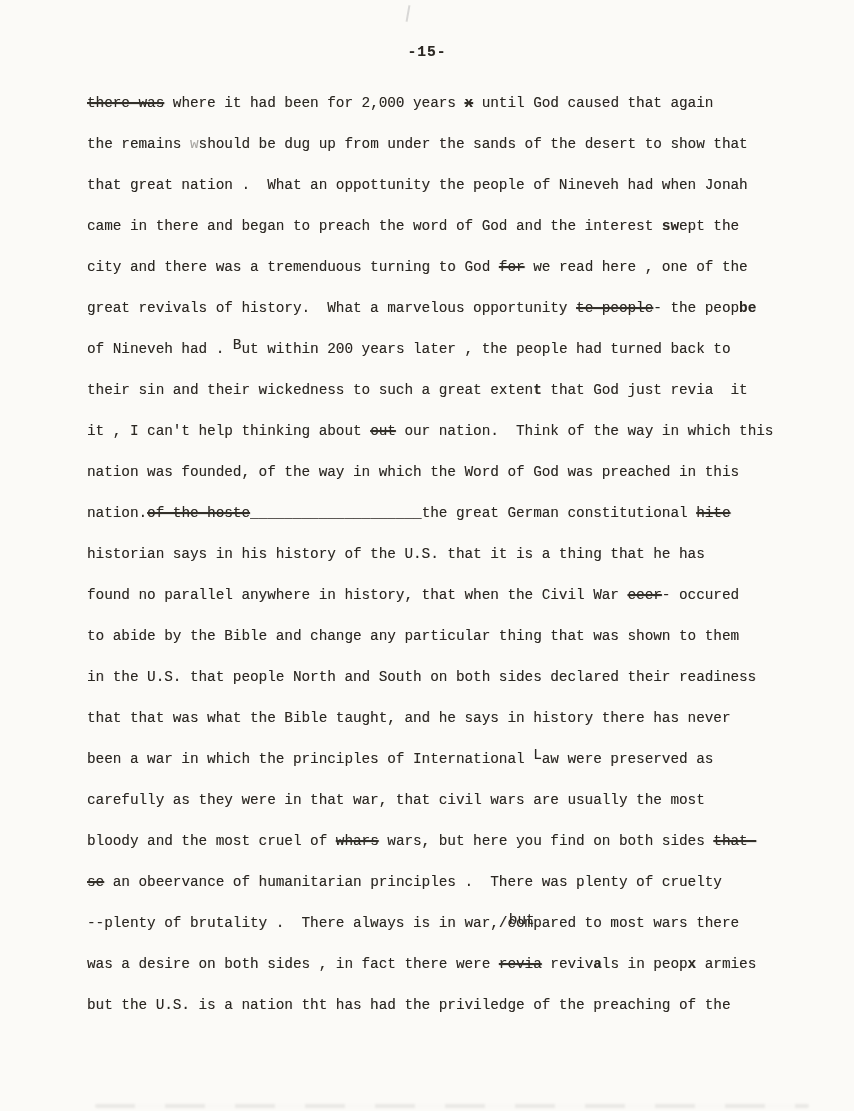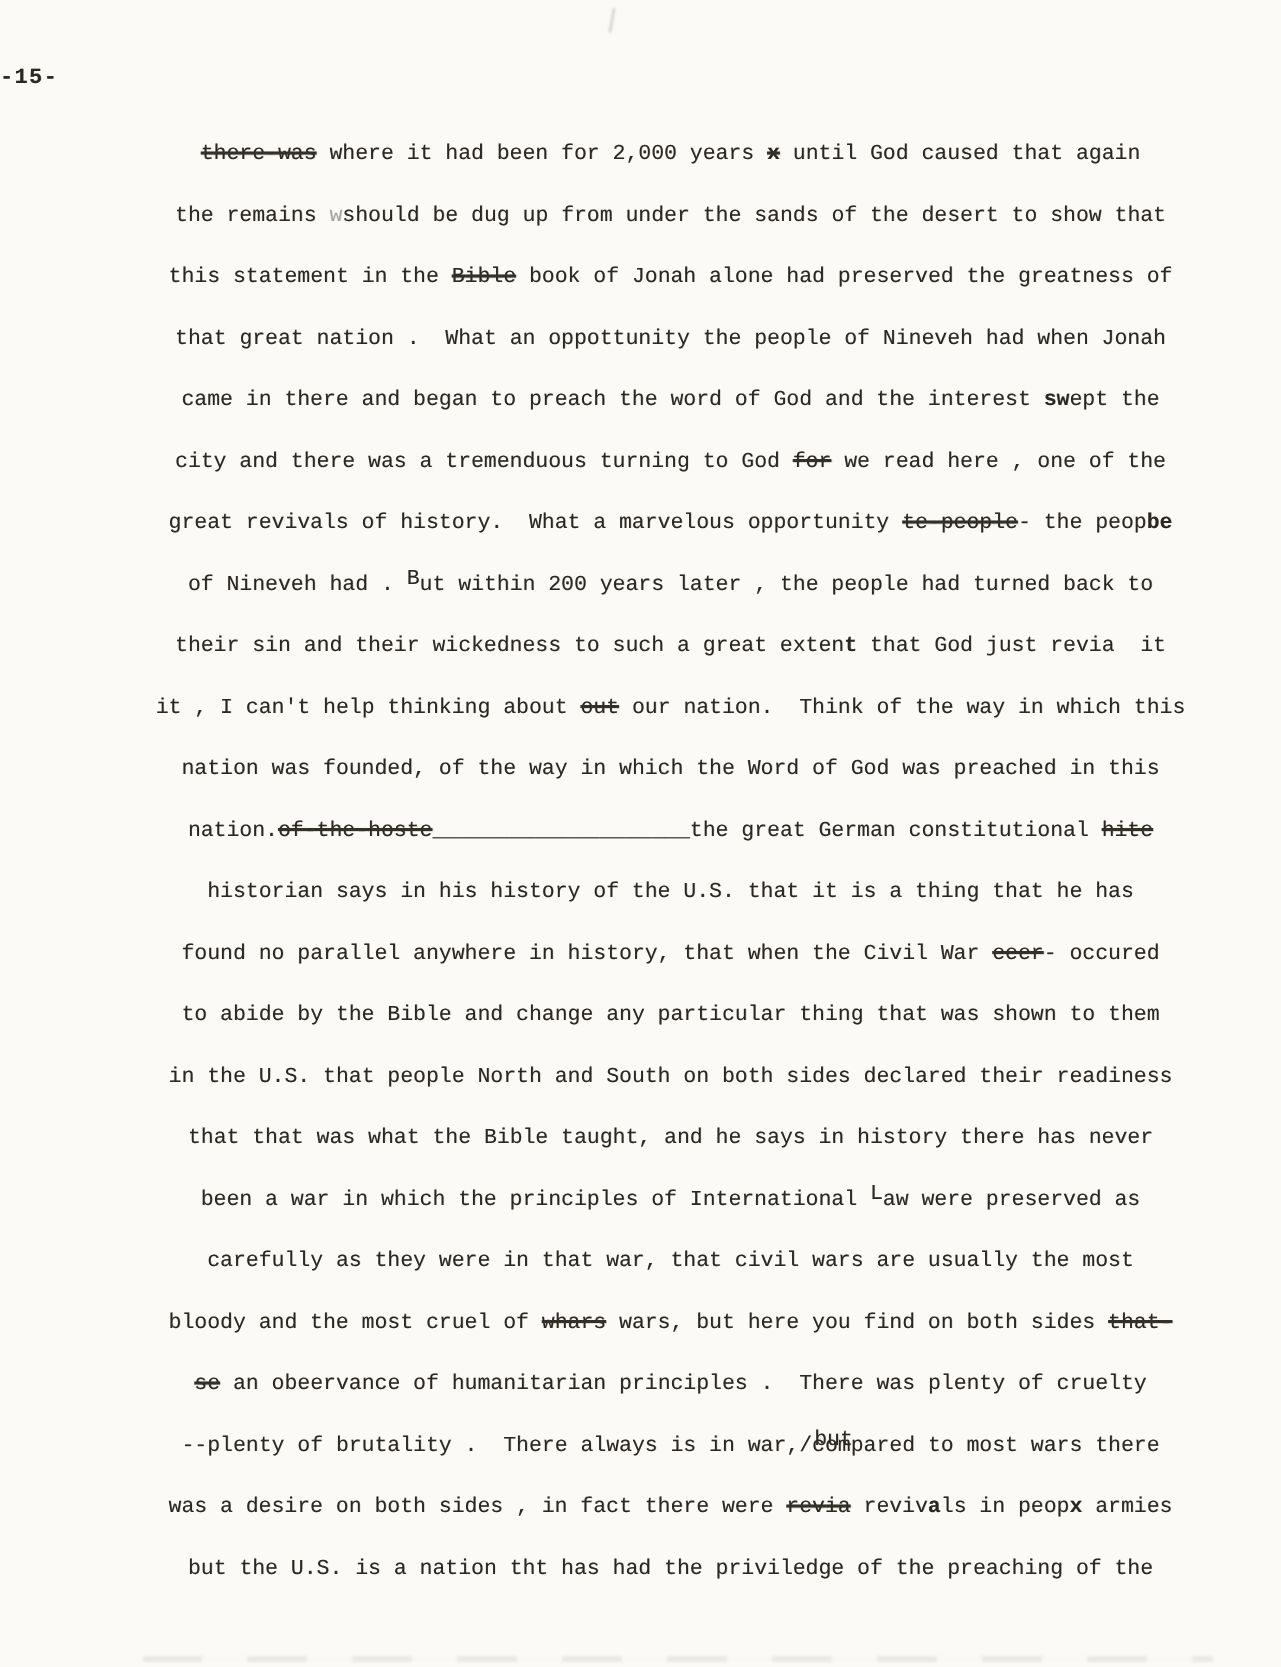--- a/index.html
+++ b/index.html
@@ -7,37 +7,36 @@
     width:854px;height:1111px;
     background:#fbfaf7;
     position:relative;
     overflow:hidden;
     font-family:"Liberation Mono","DejaVu Sans Mono",monospace;
     color:#2b2722;
   }
   .page{position:absolute;inset:0;}
   .page-number{
     position:absolute;top:44px;left:0;width:854px;
-    text-align:left;
+    text-align:center;
     font-size:14.5px;font-weight:bold;
     letter-spacing:1px;
     text-shadow:0.3px 0.3px 0 rgba(43,39,34,.45);
   }
   .typed-text{
     position:absolute;left:87px;top:86px;width:720px;
   }
   .line{
     height:34px;
     position:relative;
     white-space:pre;
     font-size:14.3px;
     line-height:20px;
     padding-top:7px;
     text-shadow:0.3px 0.3px 0 rgba(43,39,34,.35);
-    text-align:center;
   }
   .strike{
     text-decoration:line-through;
     text-decoration-thickness:1.6px;
     text-decoration-color:#33302a;
   }
   .bold{font-weight:bold;}
   .sup{position:relative;top:-4px;}
   .faint{opacity:.4;}
   .above-anchor{
@@ -66,21 +65,20 @@
 </style>
 </head>
 <body>
 
 <div class="page">
   <div class="scan-artifact-top"></div>
   <div class="page-number">-15-</div>
   <div class="typed-text">
       <div class="line"><span class="strike">there-was</span><span> where it had been for 2,000 years </span><span class="bold strike">x</span><span> until God caused that again</span></div>
       <div class="line"><span>the remains </span><span class="faint">w</span><span>should be dug up from under the sands of the desert to show that</span></div>
-      <div class="line"><span>this statement in the </span><span class="strike">Bible</span><span> book of Jonah alone had preserved the greatness of</span></div>
       <div class="line"><span>that great nation .  What an oppottunity the people of Nineveh had when Jonah</span></div>
       <div class="line"><span>came in there and began to preach the word of God and the interest </span><span class="bold">sw</span><span>ept the</span></div>
       <div class="line"><span>city and there was a tremenduous turning to God </span><span class="strike">for</span><span> we read here , one of the</span></div>
       <div class="line"><span>great revivals of history.  What a marvelous opportunity </span><span class="strike">te-people</span><span>- the peop</span><span class="bold">be</span></div>
       <div class="line"><span>of Nineveh had . </span><span class="sup">B</span><span>ut within 200 years later , the people had turned back to</span></div>
       <div class="line"><span>their sin and their wickedness to such a great exten</span><span class="bold">t</span><span> that God just revia  it</span></div>
       <div class="line"><span>it , I can't help thinking about </span><span class="strike">out</span><span> our nation.  Think of the way in which this</span></div>
       <div class="line"><span>nation was founded, of the way in which the Word of God was preached in this</span></div>
       <div class="line"><span>nation.</span><span class="strike">of-the-hoste</span><span>____________________</span><span>the great German constitutional </span><span class="strike">hite</span></div>
       <div class="line"><span>historian says in his history of the U.S. that it is a thing that he has</span></div>

